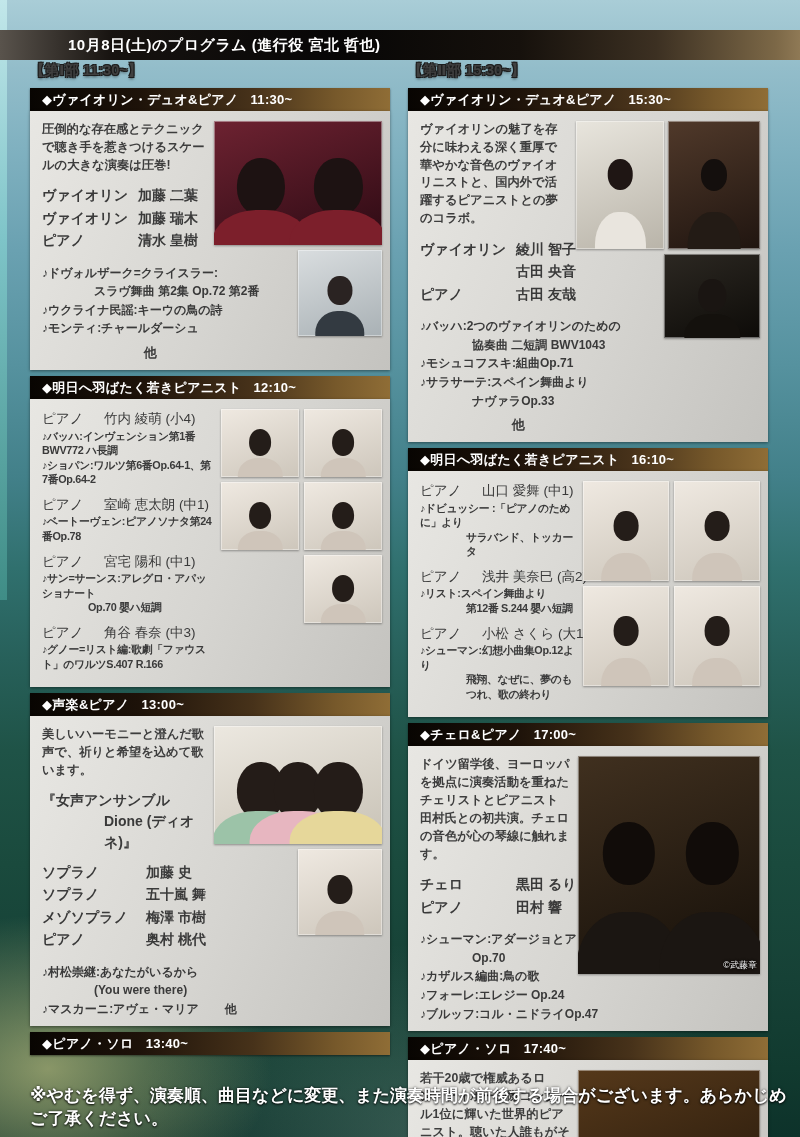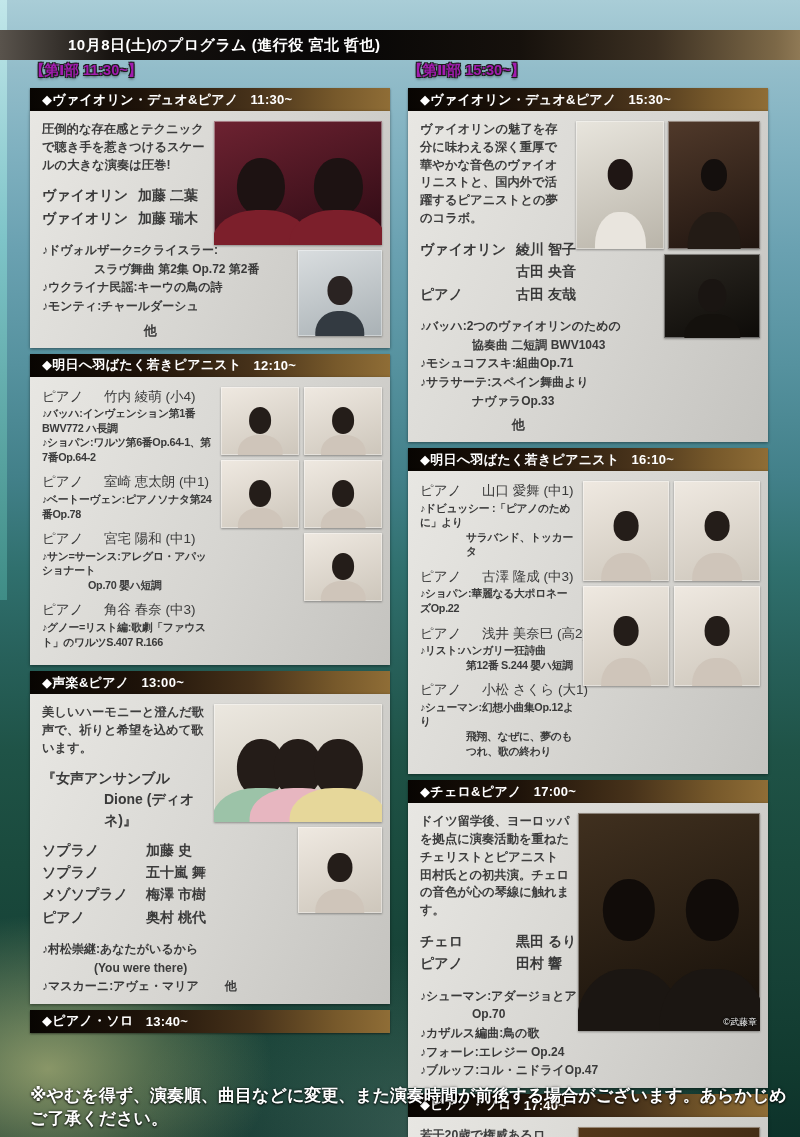--- a/index.html
+++ b/index.html
@@ -12,21 +12,21 @@
       linear-gradient(180deg,#a9cdd7 0%,#93bdca 6%,#80b1c0 13%,#6aa1b1 22%,#56929f 32%,#428089 42%,#30706e 50%,#27605a 58%,#1f5347 66%,#1a4a3d 76%,#164136 86%,#113a2f 94%,#0d322a 100%);
   }
   .edge-strip{position:absolute;left:0;top:0;width:7px;height:600px;
     background:linear-gradient(180deg,#c2e7ea 0%,#7ec4c8 40%,#3f8d86 100%);}
   .titlebar{
     position:absolute;top:30px;left:0;right:0;height:30px;
     display:flex;align-items:center;padding-left:68px;box-sizing:border-box;
     background:linear-gradient(90deg,#59534c 0%,#171310 14%,#070606 42%,#16110c 65%,#3c3022 82%,#7c6847 97%,#8f7955 100%);
     color:#fff;font-weight:bold;font-size:15px;letter-spacing:.5px;
   }
-  .part-label{position:absolute;top:61px;color:#a21caf;font-weight:bold;font-size:14.5px;
+  .part-label{position:absolute;top:61px;color:#404040;font-weight:bold;font-size:14.5px;
     text-shadow:1px 1px 0 #1c1c1c,-1px 1px 0 #1c1c1c,1px -1px 0 #1c1c1c,-1px -1px 0 #1c1c1c,0 2px 3px rgba(0,0,0,.6);}
   .pl-left{left:30px}.pl-right{left:408px}
   .col{position:absolute;top:88px;width:360px}
   .col-left{left:30px}.col-right{left:408px}
   .sec{margin-bottom:6px}
   .sec-head{height:23px;display:flex;align-items:center;padding:0 12px;box-sizing:border-box;
     background:linear-gradient(90deg,#080502 0%,#1d1209 30%,#47321a 62%,#77592b 85%,#8f6d36 100%);
     color:#fff;font-weight:bold;font-size:13px;letter-spacing:.3px;white-space:nowrap;
     box-shadow:0 1px 2px rgba(0,0,0,.5);}
   .sec-time{margin-left:12px}
@@ -109,20 +109,21 @@
     <div class="sec-head">
       <span>◆ヴァイオリン・デュオ&amp;ピアノ</span>
       <span class="sec-time">11:30~</span>
     </div>
     <div class="sec-body hb-l1">
       <div class="tcol">
         <p class="desc">圧倒的な存在感とテクニックで聴き手を惹きつけるスケールの大きな演奏は圧巻!</p>
         <div class="performers">
           <div class="perf-row"><span class="role">ヴァイオリン</span><span>加藤 二葉</span></div>
           <div class="perf-row"><span class="role">ヴァイオリン</span><span>加藤 瑞木</span></div>
+          <div class="perf-row"><span class="role">ピアノ</span><span>清水 皇樹</span></div>
         </div>
         <ul class="rep">
           <li class="rep-item">♪ドヴォルザーク=クライスラー:</li>
           <li class="rep-item indent">スラヴ舞曲 第2集 Op.72 第2番</li>
           <li class="rep-item">♪ウクライナ民謡:キーウの鳥の詩</li>
           <li class="rep-item">♪モンティ:チャールダーシュ</li>
         </ul>
         <div class="etc-line">他</div>
       </div>
       <div class="pcol">
@@ -275,26 +276,22 @@
       <span class="sec-time">16:10~</span>
     </div>
     <div class="sec-body hb-r2">
       <div class="tcol">
         <div class="entry">
           <div class="entry-head"><span class="inst">ピアノ</span><span>山口 愛舞</span> <span>(中1)</span></div>
           <div class="piece">♪ドビュッシー :「ピアノのために」より</div>
           <div class="piece p-ind">サラバンド、トッカータ</div>
         </div>
         <div class="entry">
-          <div class="entry-head"><span class="inst">ピアノ</span><span>古澤 隆成</span> <span>(中3)</span></div>
-          <div class="piece">♪ショパン:華麗なる大ポロネーズOp.22</div>
-        </div>
-        <div class="entry">
           <div class="entry-head"><span class="inst">ピアノ</span><span>浅井 美奈巳</span> <span>(高2)</span></div>
-          <div class="piece">♪リスト:ハンガリー狂詩曲</div>
+          <div class="piece">♪リスト:スペイン舞曲より</div>
           <div class="piece p-ind">第12番 S.244 嬰ハ短調</div>
         </div>
         <div class="entry">
           <div class="entry-head"><span class="inst">ピアノ</span><span>小松 さくら</span> <span>(大1)</span></div>
           <div class="piece">♪シューマン:幻想小曲集Op.12より</div>
           <div class="piece p-ind">飛翔、なぜに、夢のもつれ、歌の終わり</div>
         </div>
       </div>
       <div class="pcol-grid" style="grid-template-columns:repeat(2,86px)">
         <div class="photo ph-kid sz-r2">

